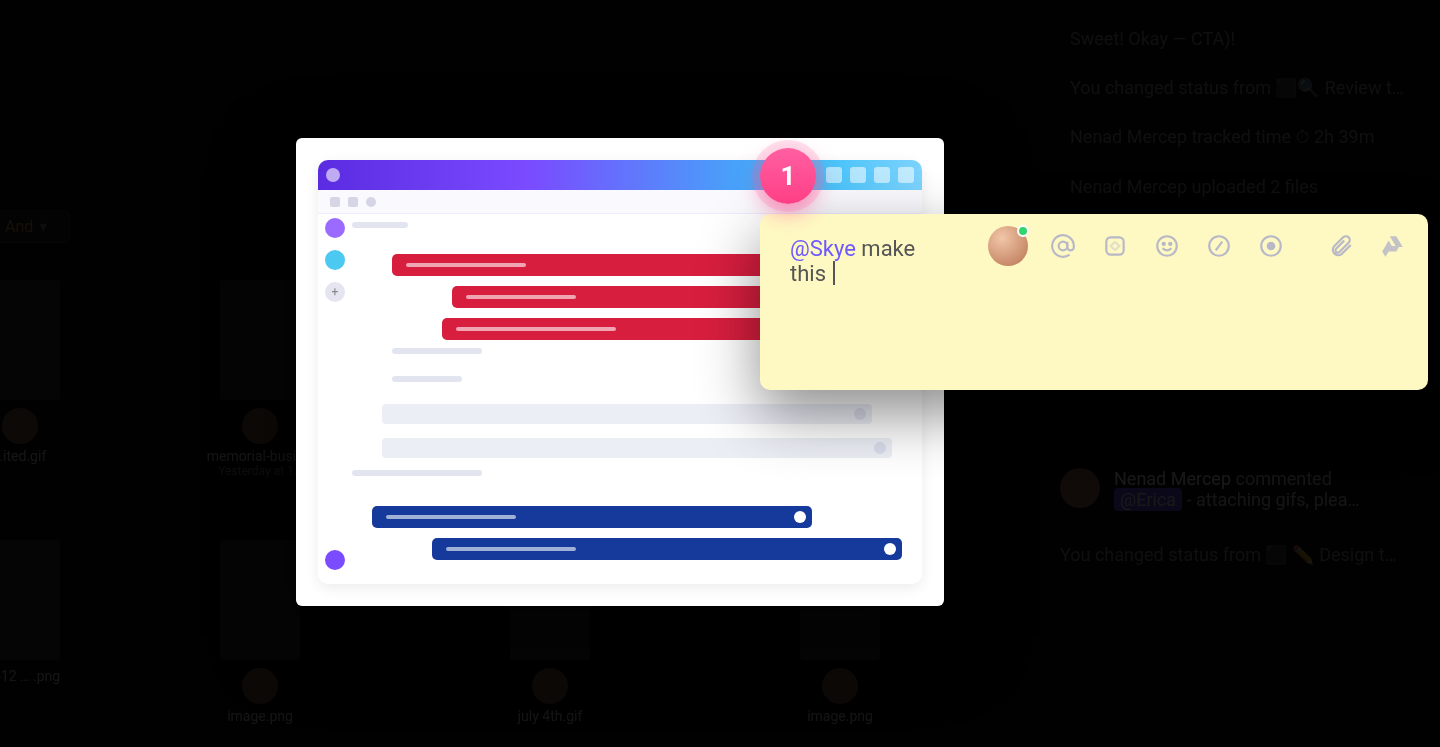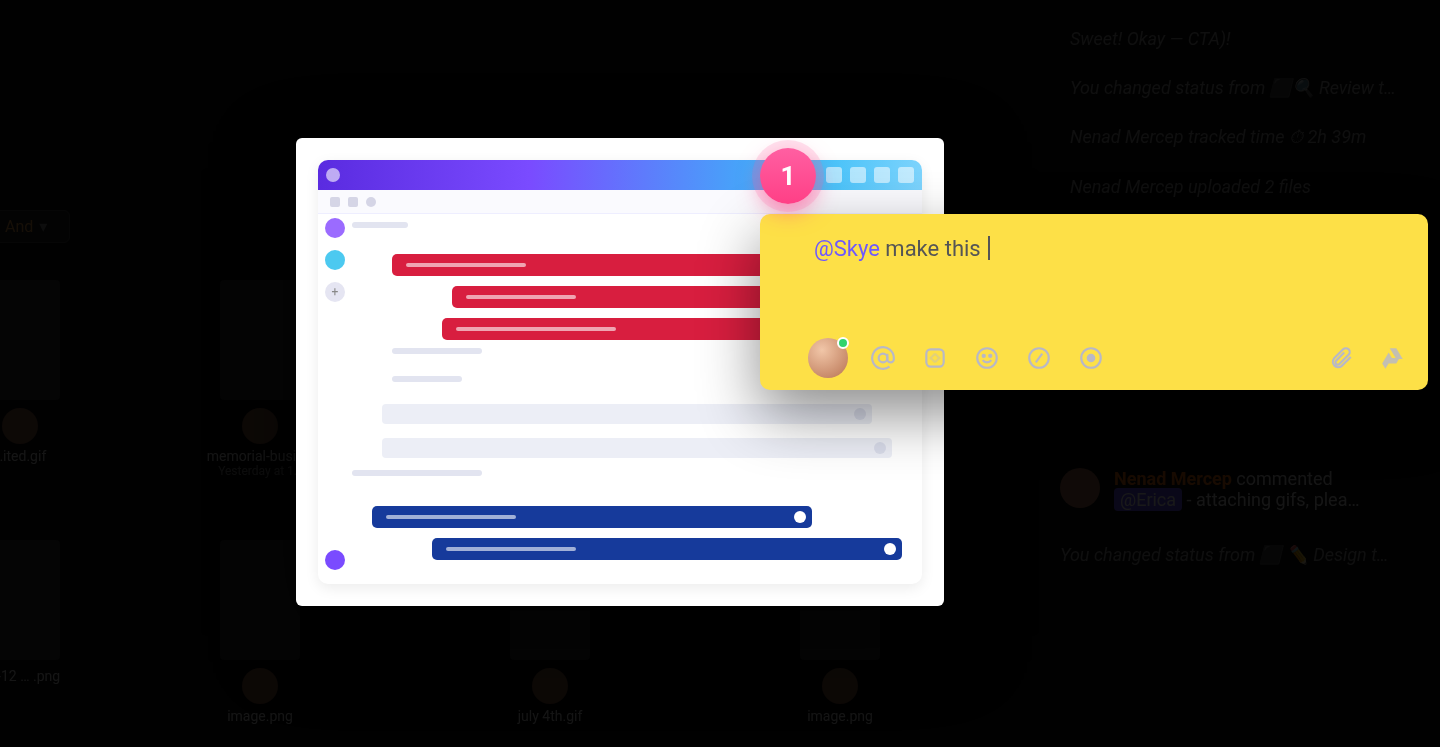--- a/index.html
+++ b/index.html
@@ -2,21 +2,21 @@
 <html><head>
 <meta charset="utf-8">
 <style>
   * { box-sizing: border-box; margin: 0; padding: 0; font-family: -apple-system, BlinkMacSystemFont, "Segoe UI", Roboto, Helvetica, Arial, sans-serif; }
   html, body { width: 1440px; height: 747px; overflow: hidden; background: #000; }
 
   
   .bg-layer { position: absolute; inset: 0; background: #111; filter: brightness(.35); }
   .bg-layer * { color: #ddd; }
   .bg-sidebar-right { position: absolute; right: 0; top: 0; width: 380px; height: 100%; padding: 0 0 0 10px; }
-  .bg-line { white-space: nowrap; font-size: 18px; margin: 28px 0; color: #9a9a9a; font-style: italic; }
+  .bg-line { white-space: nowrap; font-size: 18px; margin: 28px 0; color: #9a9a9a; }
   .bg-file { position:absolute; width:120px; text-align:center; font-size:14px; color:#ccc;}
   .bg-file .thumb { width:80px; height:120px; margin:0 auto 8px; background:#333; border-radius:4px; display:flex; align-items:center; justify-content:center; font-size:11px; color:#888;}
   .bg-avatar-sm{ width:36px;height:36px;border-radius:50%;background:#8b5a44;margin:6px auto 4px; }
   
   .bg-and { position:absolute; left:-10px; top:210px; background:#222; border:1px solid #444; border-radius:6px; padding:6px 22px 6px 14px; color:#e49b4c; font-size:16px;}
   .bg-and::after{ content:"▾"; margin-left:6px; color:#888;}
 
   
   .scrim { position:absolute; inset:0; background:rgba(0,0,0,.72); }
 
@@ -47,21 +47,21 @@
   .bar .knob{ position:absolute; right:6px; top:50%; transform:translateY(-50%); width:12px;height:12px;border-radius:50%; background:#fff;}
   .ghost { position:absolute; background:#eceef6; border-radius:4px;} .ghost.h20{height:20px;}
   .ghost .gknob{position:absolute; right:6px; top:50%; transform:translateY(-50%); width:12px;height:12px;border-radius:50%; background:#d9dcea;}
   
   .stub { position:absolute; height:6px; border-radius:3px; background:#e2e4f0;}
 
   
   .marker { position:absolute; width:56px;height:56px; border-radius:50%; background:linear-gradient(180deg,#ff5fa2,#ff3f86); box-shadow:0 0 0 8px rgba(255,95,162,.18), 0 8px 22px rgba(255,63,134,.55); display:flex; align-items:center; justify-content:center; color:#fff; font-size:26px; font-weight:700; left:760px; top:148px; z-index:50;}
 
   
-  .composer { position:absolute; left:760px; top:214px; width:668px; height:176px; background:#fde047; border-radius:10px; box-shadow:0 24px 60px rgba(0,0,0,.45); z-index:40; display:flex; flex-direction:column;padding-left:24px;}
+  .composer { position:absolute; left:760px; top:214px; width:668px; height:176px; background:#fef9c3; border-radius:10px; box-shadow:0 24px 60px rgba(0,0,0,.45); z-index:40; display:flex; flex-direction:row;}
   .composer-text { flex:1; padding:22px 30px 0 30px; font-size:22px; color:#555;}
   .composer-text .mention{ color:#6e58ff;}
   .composer-text .cursor{ display:inline-block; width:2px; height:24px; background:#555; vertical-align:-4px; margin-left:2px;}
   .composer-bar { height:64px; display:flex; align-items:center; padding:0 18px 0 24px; gap:18px;}
   .avatar { width:40px;height:40px;border-radius:50%; background:radial-gradient(circle at 35% 30%, #f1c6a8, #b87352); position:relative;}
   .avatar .presence{ position:absolute; right:-1px; top:-1px; width:12px;height:12px;border-radius:50%; background:#32d46c; border:2px solid #fff;}
   .tool-ic { width:34px;height:34px; border-radius:8px; display:flex; align-items:center; justify-content:center; color:#b8b8c7; cursor:pointer;}
   .tool-ic svg{ display:block;}
   .spacer{ flex:1;}
   .btn-comment{ background:#7b68ff; color:#fff; border:none; border-radius:8px; height:44px; padding:0 22px; font-size:18px; font-weight:700; letter-spacing:.5px; cursor:pointer;}
@@ -69,21 +69,21 @@
   
   
   .r1{top:8px;} .r2{top:40px;} .r3{top:72px;} .r4{top:104px;} .r5{top:134px;}
   .r6{top:162px;} .r7{top:190px;} .r8{top:224px;} .r9{top:256px;} .r10{top:292px;} .r11{top:324px;}
 
   
   .bg-thread{ position:absolute; right:0; top:440px; width:380px;}
   .bg-thread .item{ display:flex; gap:14px; margin:28px 0;}
   .bg-thread .av{ width:40px;height:40px;border-radius:50%; background:#a86b52;}
   .bg-thread .txt{ color:#bdbdbd; font-size:18px; white-space:nowrap;}
-  .bg-thread .txt .name{ color:#f97316;font-weight:bold;}
+  .bg-thread .txt .name{ color:#ffffff;}
   .bg-thread .hl{ background:#6e58ff; color:#fff; padding:1px 6px; border-radius:4px;}
 </style>
 </head>
 <body>
 
 <div class="bg-layer">
   <div class="bg-and">And</div>
 
   <div class="bg-file" style="left:-40px; top:280px;">
     <div class="thumb"></div>

